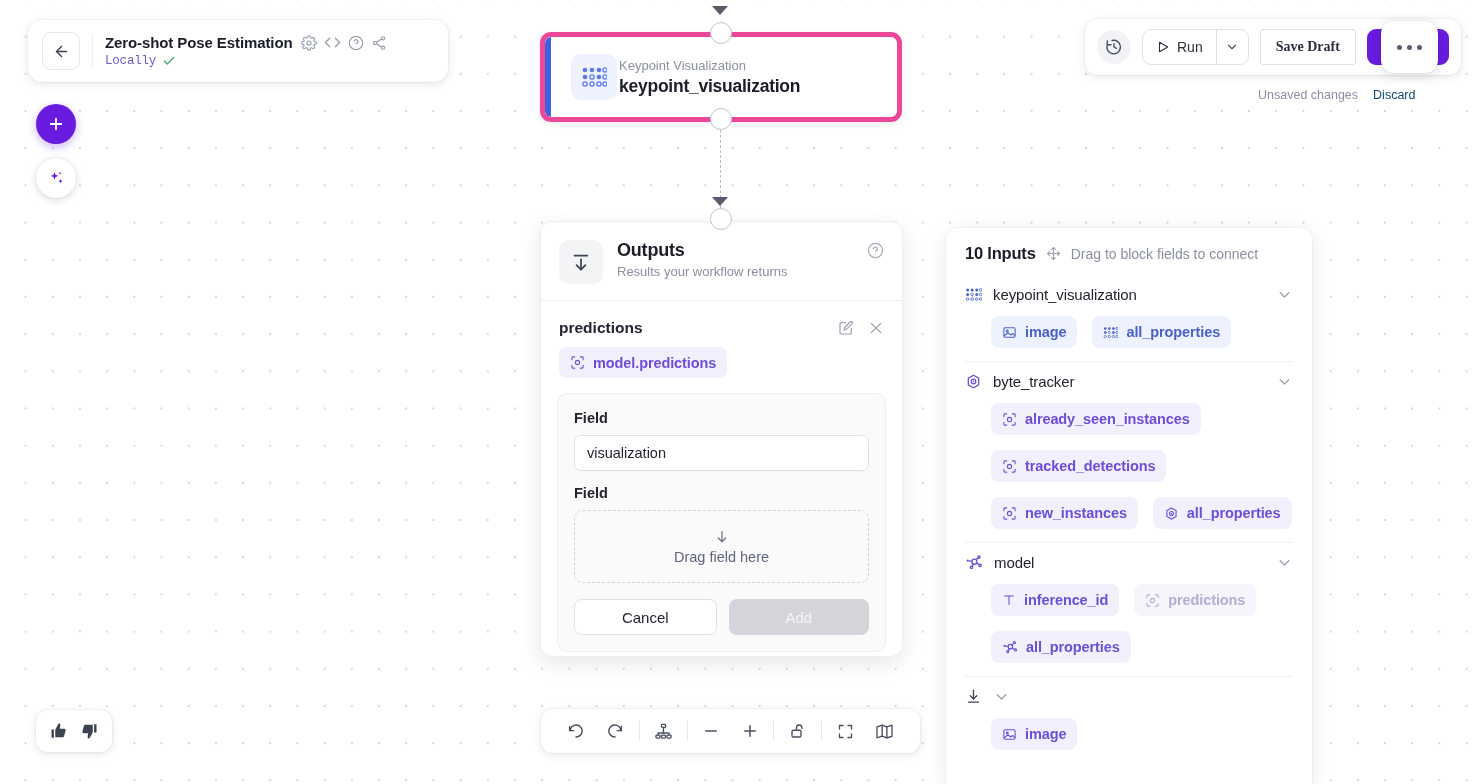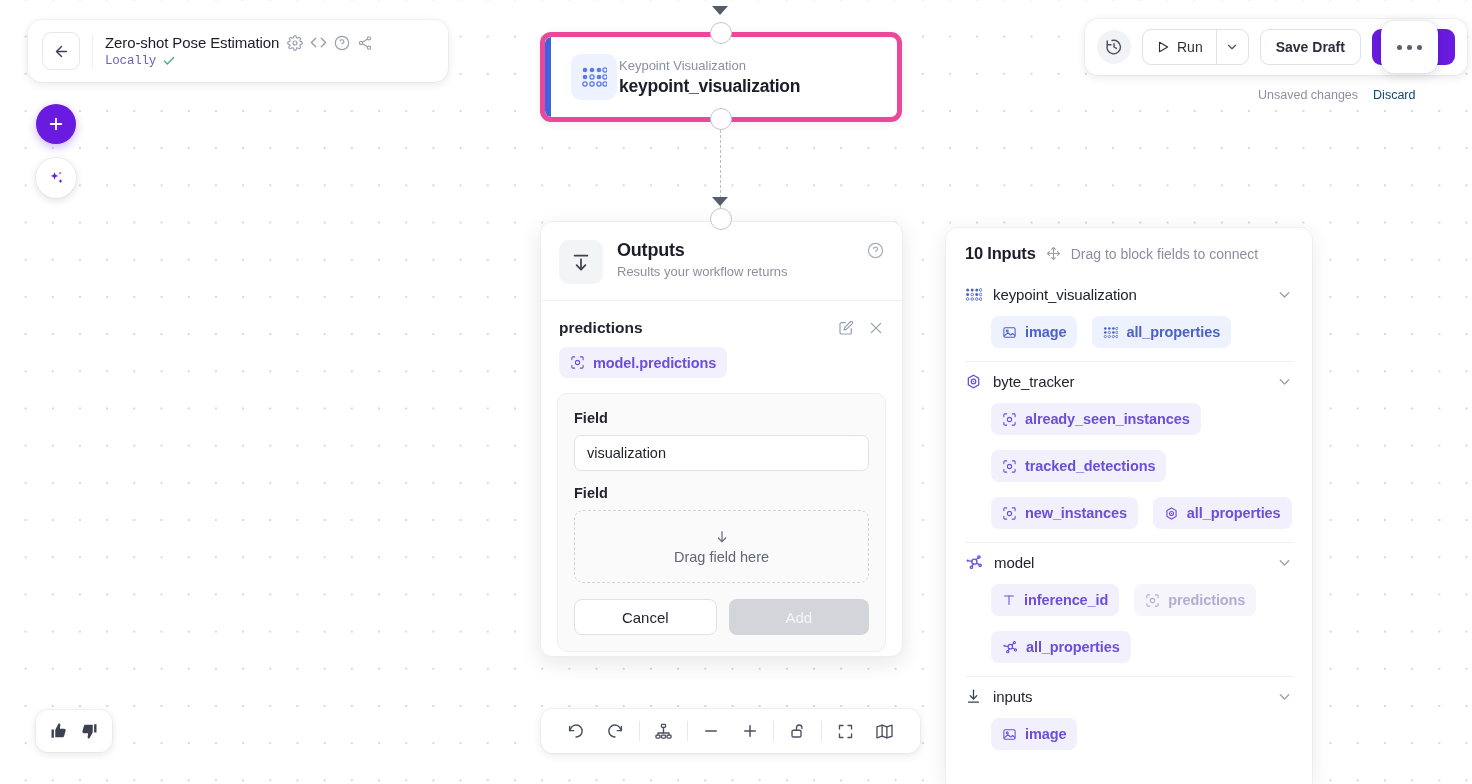--- a/index.html
+++ b/index.html
@@ -32,21 +32,21 @@
   .back-btn {
     width: 38px; height: 38px; border-radius: 9px;
     border: 1px solid #e6e7ec; background: #fff;
     display: flex; align-items: center; justify-content: center;
     cursor: pointer; flex: none;
   }
   .vdiv { width: 1px; height: 34px; background: #eceef2; margin: 0 12px; flex: none; }
   .title-block { display: flex; flex-direction: column; gap: 3px; }
   .title-row { display: flex; align-items: center; gap: 8px; }
   .wf-title {
-    font-size: 15px; font-weight: 400; color: #1b1d29; letter-spacing: -.1px;
+    font-size: 15px; font-weight: 700; color: #1b1d29; letter-spacing: -.1px;
     white-space: nowrap;
   }
   .title-icons { display: flex; align-items: center; gap: 7px; color: #9aa0ae; }
   .title-icons svg { display: block; cursor: pointer; }
   .locally-row { display: flex; align-items: center; gap: 6px; }
   .locally {
     font-family: "Liberation Mono", monospace;
     font-size: 12.5px; color: #6d5ec7; letter-spacing: -.2px;
   }
 
@@ -99,23 +99,23 @@
   .run-main {
     display: flex; align-items: center; gap: 7px;
     padding: 0 13px; font-size: 14px; color: #2b2f3c; cursor: pointer;
   }
   .run-caret {
     width: 32px; border-left: 1px solid #dfe1e8;
     display: flex; align-items: center; justify-content: center; cursor: pointer; color: #4b5060;
   }
   .save-draft {
     height: 36px; padding: 0 15px;
-    border: 1px solid #dfe1e8; border-radius: 9px; background: #fff;
+    border: 1px solid #dfe1e8; border-radius: 3px; background: #fff;
     font-size: 14px; font-weight: 600; color: #2b2f3c; cursor: pointer;
-    font-family: Liberation Sans, sans-serif;
+    font-family: Liberation Serif, serif;
   }
   .publish {
     height: 36px; padding: 0 16px;
     border: none; border-radius: 9px; background: #6a1be0;
     font-size: 14px; font-weight: 600; color: #fff; cursor: pointer;
     font-family: "Liberation Sans", sans-serif;
   }
   .more-card {
     position: absolute; left: 1381px; top: 21px;
     width: 57px; height: 52px; background: #fff; border-radius: 13px;
@@ -736,21 +736,20 @@
       <div class="grp-divider"></div>
     </div>
 
     <div class="grp">
       <div class="grp-head">
         <svg width="17" height="17" viewBox="0 0 24 24" fill="none" stroke="#3d4250" stroke-width="1.8" stroke-linecap="round" stroke-linejoin="round">
           <line x1="12" y1="3" x2="12" y2="15.5"></line>
           <polyline points="7.4 11 12 15.6 16.6 11"></polyline>
           <line x1="5" y1="20" x2="19" y2="20"></line>
         </svg>
-        <div class="grp-name">inputs</div>
         <span class="grp-caret">
           <svg width="17" height="17" viewBox="0 0 24 24" fill="none" stroke="currentColor" stroke-width="1.9" stroke-linecap="round" stroke-linejoin="round">
               <polyline points="6 9.5 12 15.5 18 9.5"></polyline>
             </svg>
         </span>
       </div>
       <div class="chips">
         <div class="chip sm">
           <svg width="15" height="15" viewBox="0 0 24 24" fill="none" stroke="currentColor" stroke-width="1.7" stroke-linecap="round" stroke-linejoin="round">
             <rect x="3" y="4.5" width="18" height="15" rx="2"></rect>

